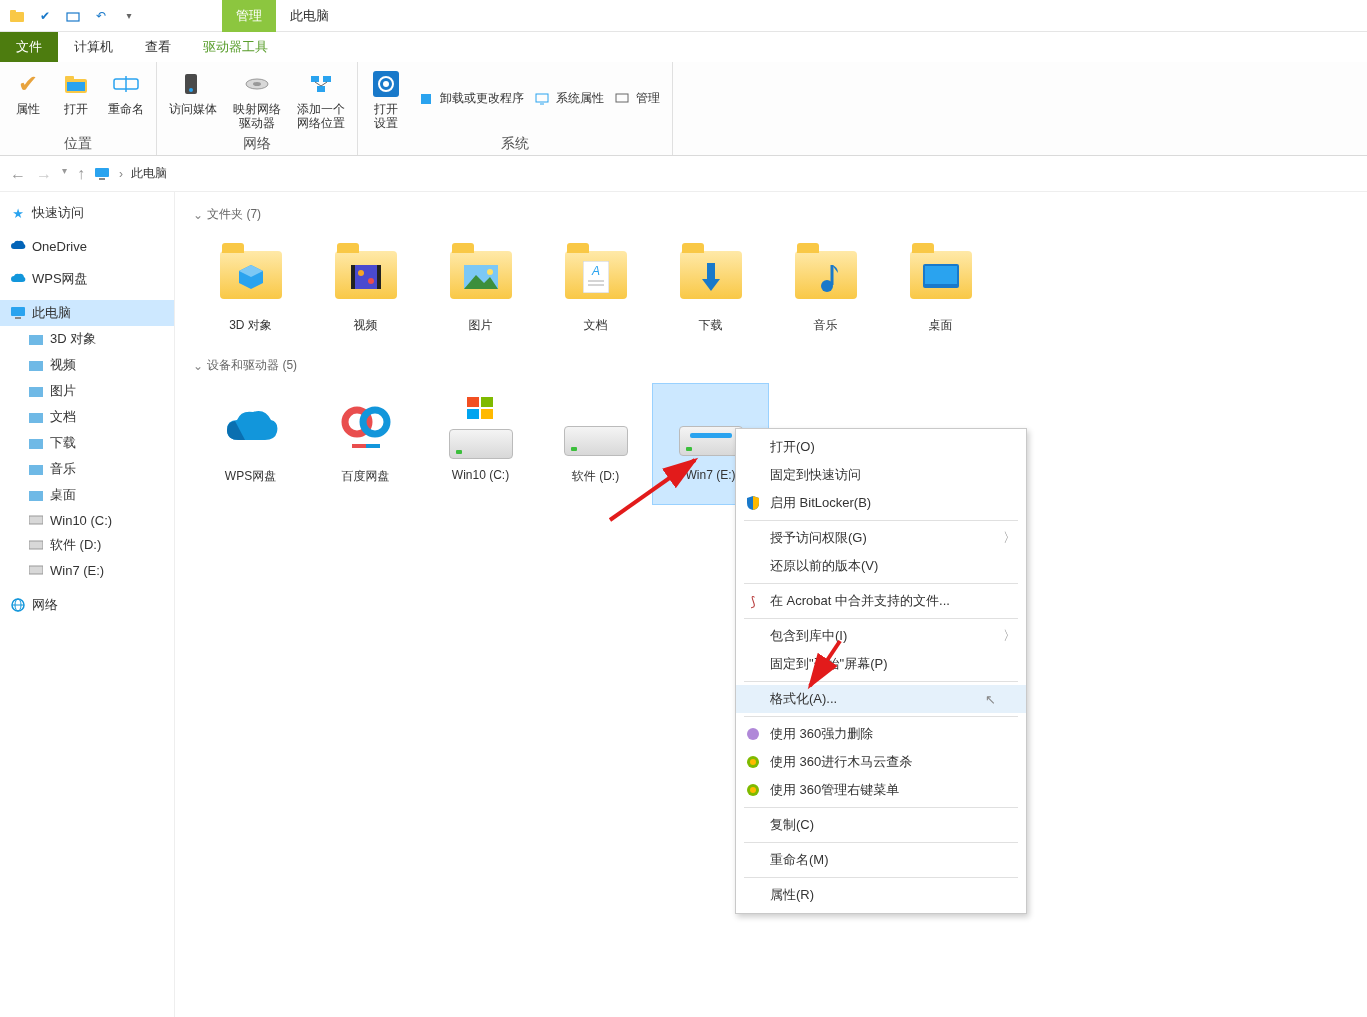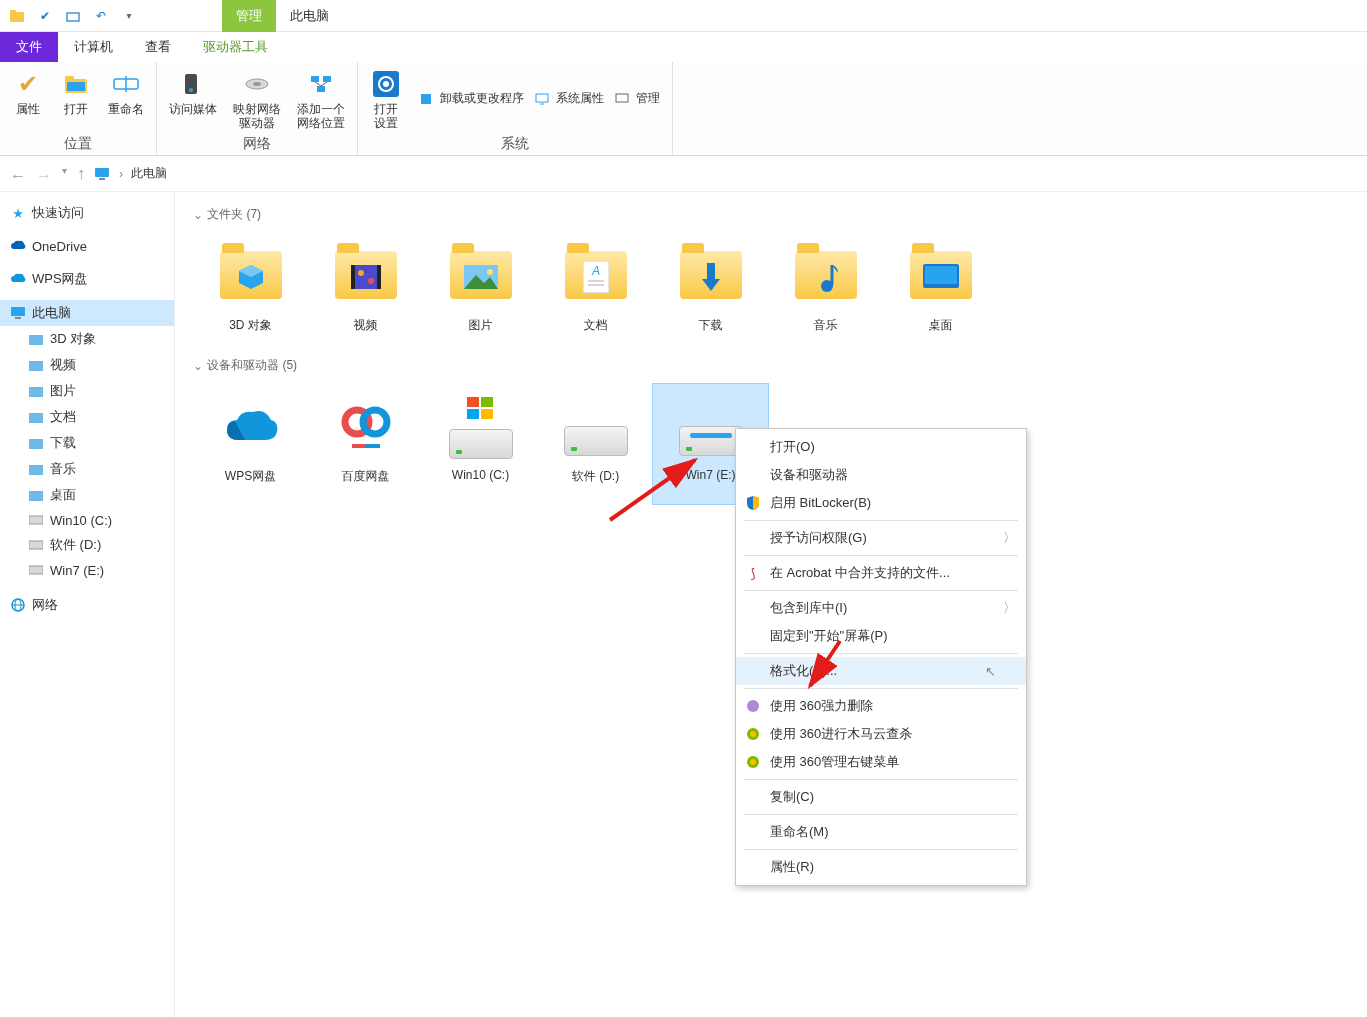--- a/index.html
+++ b/index.html
@@ -8,21 +8,21 @@
 
 .titlebar { height: 32px; background: #fff; display: flex; align-items: center; border-bottom: 1px solid #e5e5e5; }
 .qat { display: flex; align-items: center; gap: 6px; padding: 0 6px; }
 .qat-btn { width: 22px; height: 22px; display: flex; align-items: center; justify-content: center; }
 .tab-small { padding: 0 14px; height: 32px; display: flex; align-items: center; font-size: 13px; }
 .tab-small.green { background: #8cc63f; color: #fff; }
 
 
 .ribbon-tabs { height: 30px; display: flex; align-items: stretch; background: #fff; }
 .ribbon-tab { padding: 0 16px; display: flex; align-items: center; font-size: 13px; cursor: pointer; }
-.ribbon-tab.active { background: #6d28d9; color: #fff; }
+.ribbon-tab.active { background: #4d7c0f; color: #fff; }
 
 
 .ribbon { height: 94px; border-bottom: 1px solid #dadada; display: flex; background: #fdfdfd; }
 .ribbon-group { display: flex; flex-direction: column; border-right: 1px solid #e0e0e0; padding: 2px 6px 0; }
 .ribbon-row { display: flex; gap: 4px; flex: 1; }
 .ribbon-btn { display: flex; flex-direction: column; align-items: center; justify-content: flex-start; padding: 4px 6px 0; min-width: 44px; cursor: pointer; }
 .ribbon-btn .ico { width: 32px; height: 32px; display: flex; align-items: center; justify-content: center; font-size: 24px; }
 .ribbon-btn .lbl { font-size: 12px; text-align: center; margin-top: 2px; line-height: 1.2; }
 .ribbon-label { text-align: center; font-size: 14px; color: #555; padding: 2px 0; }
 .ribbon-small-list { display: flex; flex-direction: row; gap: 2px; padding: 4px 2px; }
@@ -528,35 +528,38 @@
         </div>
     </div>
   </div>
 </div>
 
 <div class="ctx">
   <div class="ctx-item">
       <span>打开(O)</span>
     </div>
   <div class="ctx-item">
-      <span>设备和驱动器</span>
+      <span>固定到快速访问</span>
     </div>
   <div class="ctx-item">
       <span class="cico">
         <svg width="16" height="16">
           <path d="M8 1 L14 3 L14 8 Q14 14 8 15 Q2 14 2 8 L2 3 Z" fill="#1979ca"></path>
           <path d="M8 1 L14 3 L14 8 Q14 14 8 15 Z" fill="#ffb900"></path>
         </svg>
       </span>
       <span>启用 BitLocker(B)</span>
     </div>
   <div class="ctx-sep"></div>
   <div class="ctx-item">
       <span>授予访问权限(G)</span>
       <span class="arrow">〉</span>
+    </div>
+  <div class="ctx-item">
+      <span>还原以前的版本(V)</span>
     </div>
   <div class="ctx-sep"></div>
   <div class="ctx-item">
       <span class="cico" style="color:#b73a3a">⟆</span>
       <span>在 Acrobat 中合并支持的文件...</span>
     </div>
   <div class="ctx-sep"></div>
   <div class="ctx-item">
       <span>包含到库中(I)</span>
       <span class="arrow">〉</span>

